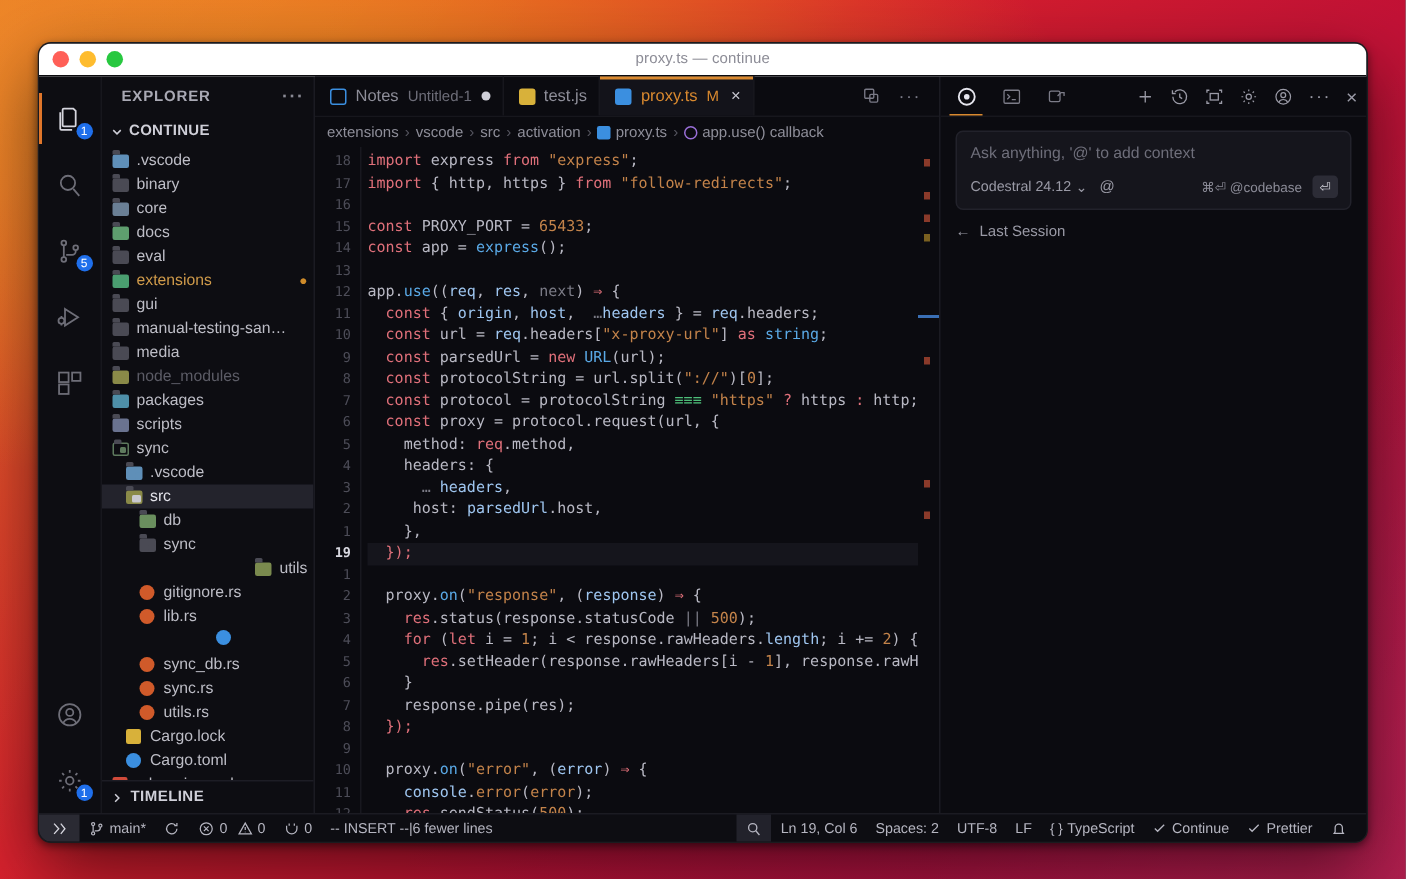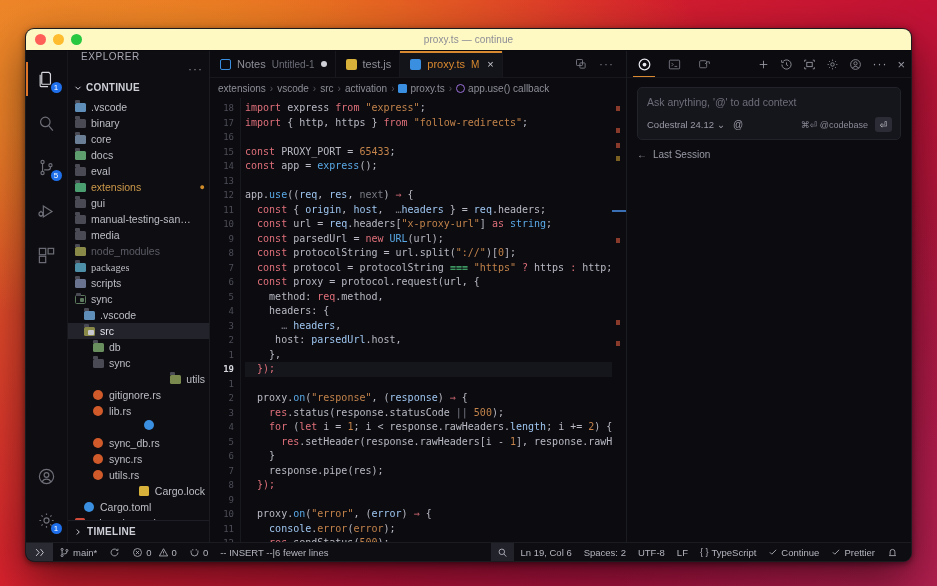--- a/index.html
+++ b/index.html
@@ -29,21 +29,21 @@
     background: #0d0d12;
     border-radius: 9px;
     box-shadow: 0 18px 48px rgba(0,0,0,0.55), 0 2px 6px rgba(0,0,0,0.5);
     overflow: hidden;
     display: flex; flex-direction: column;
     border: 1px solid rgba(255,255,255,0.06);
   }
 
   .titlebar {
     height: 22px; flex: 0 0 22px;
-    background: #fef9c3;
+    background: #ffffff;
     display: flex; align-items: center;
     position: relative;
     border-bottom: 1px solid #0a0a0e;
   }
   .traffic { display: flex; gap: 7px; padding-left: 9px; align-items: center; }
   .tl { width: 11px; height: 11px; border-radius: 50%; }
   .tl.red { background: #ff5f57; }
   .tl.yellow { background: #febc2e; }
   .tl.green { background: #28c840; }
   .win-title {
@@ -84,24 +84,24 @@
 
   
   .sidebar {
     width: 142px; flex: 0 0 142px;
     background: #0d0d12;
     display: flex; flex-direction: column;
     border-right: 1px solid #1b1b22;
     min-height: 0;
   }
   .sb-header {
-    height: 26px; display: flex; align-items: flex-start;
+    height: 26px; display: flex; align-items: center;
     padding: 0 6px 0 13px;
     font-size: 10px; letter-spacing: 0.55px; color: #a9a9b4;
-    font-weight: 400; text-transform: uppercase; flex-direction: column;
+    font-weight: 700; text-transform: uppercase;
   }
   .sb-header .dots { margin-left: auto; color: #8a8a95; font-size: 12px; letter-spacing: 1px; cursor: pointer; }
   .sb-section {
     height: 21px; display: flex; align-items: center; gap: 3px;
     padding-left: 5px;
     font-size: 10px; font-weight: bold; color: #cfcfd8; letter-spacing: 0.2px;
     cursor: pointer;
   }
   .tree { flex: 1; overflow: hidden; padding-top: 1px; }
   .row {
@@ -424,21 +424,21 @@
             <span class="lbl">media</span>
           </div>
           <div class="row dimmed" style="padding-left: 6px;">
             <span class="ic">
               <span class="folder" style="background: rgb(138, 138, 72); --c: #8a8a48;">
                 <span class="pip" style="background: rgb(138, 138, 72);"></span>
               </span>
             </span>
             <span class="lbl">node_modules</span>
           </div>
-          <div class="row" style="padding-left: 6px; font-family: Liberation Serif, serif;">
+          <div class="row" style="padding-left: 6px;">
             <span class="ic">
               <span class="folder" style="background: rgb(78, 143, 168); --c: #4e8fa8;">
                 <span class="pip" style="background: rgb(78, 143, 168);"></span>
               </span>
             </span>
             <span class="lbl">packages</span>
           </div>
           <div class="row" style="padding-left: 6px;">
             <span class="ic">
               <span class="folder" style="background: rgb(106, 115, 144); --c: #6a7390;">
@@ -524,21 +524,21 @@
               <span class="filesq" style="background: rgb(208, 90, 42); border-radius: 50%;"></span>
             </span>
             <span class="lbl">sync.rs</span>
           </div>
           <div class="row" style="padding-left: 24px;">
             <span class="ic">
               <span class="filesq" style="background: rgb(208, 90, 42); border-radius: 50%;"></span>
             </span>
             <span class="lbl">utils.rs</span>
           </div>
-          <div class="row" style="padding-left: 15px; justify-content: flex-end;">
+          <div class="row" style="padding-left: 15px;">
             <span class="ic">
               <span class="filesq" style="background: rgb(216, 177, 58); border-radius: 1.5px;"></span>
             </span>
             <span class="lbl">Cargo.lock</span>
           </div>
           <div class="row" style="padding-left: 15px;">
             <span class="ic">
               <span class="filesq" style="background: rgb(59, 143, 224); border-radius: 50%;"></span>
             </span>
             <span class="lbl">Cargo.toml</span>

